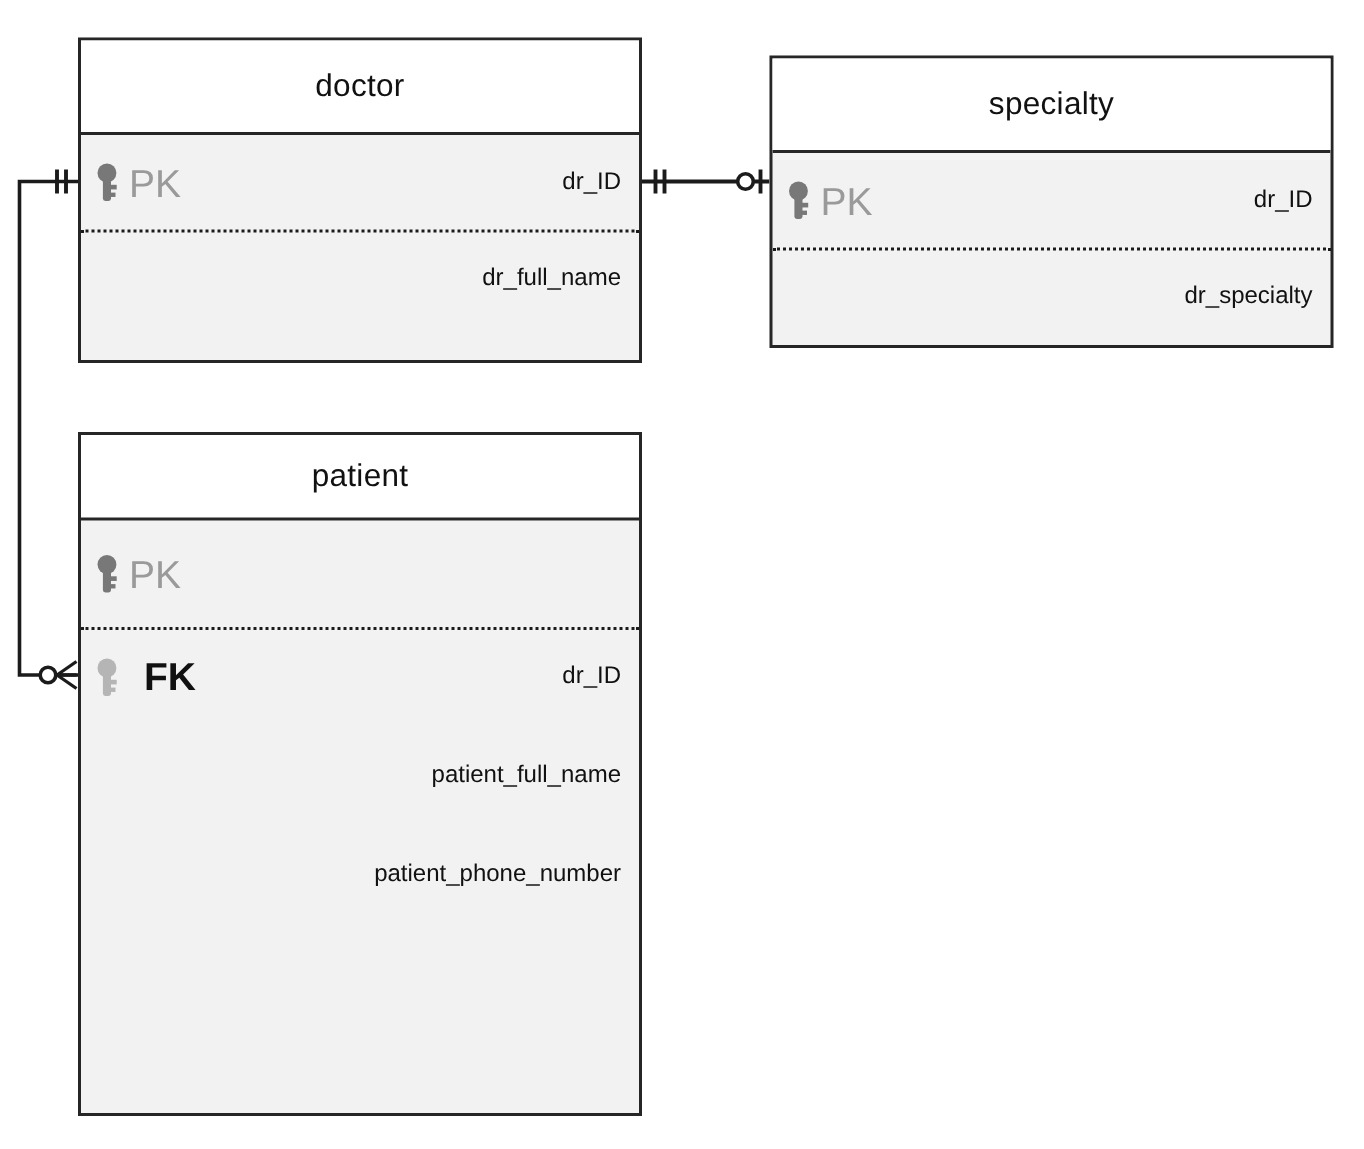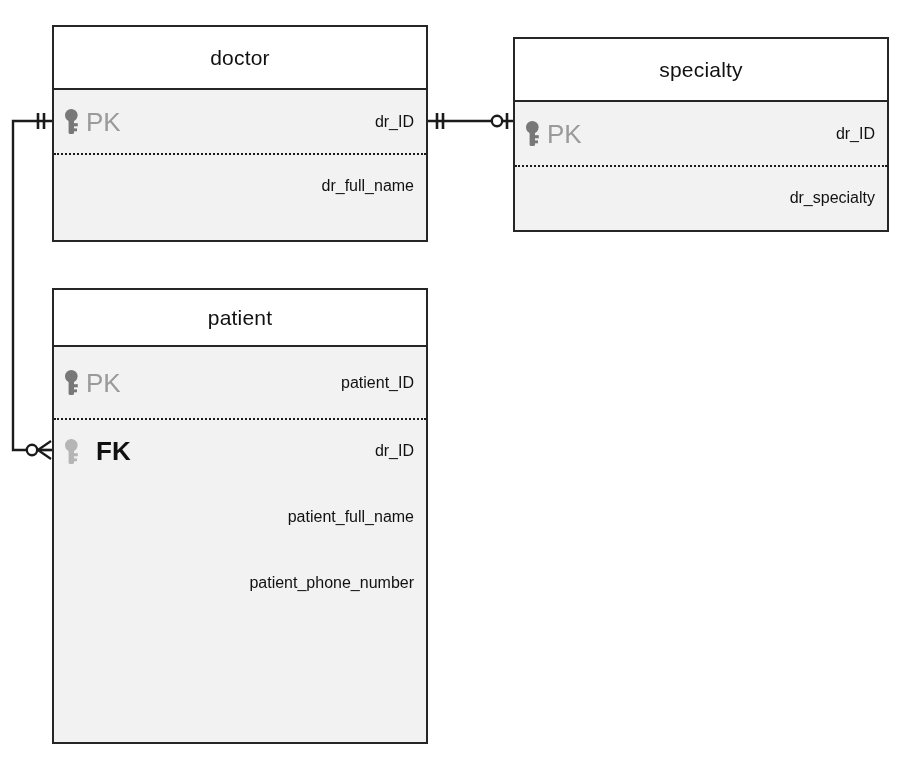--- a/index.html
+++ b/index.html
@@ -161,21 +161,20 @@
           <span>
             <svg class="key-icon" width="15" height="27" viewBox="0 0 15 27" aria-hidden="true">
               <circle cx="7.3" cy="7.3" r="6.3" fill="#787878"></circle>
               <rect x="4.6" y="10" width="5.4" height="16" rx="1.6" fill="#787878"></rect>
               <rect x="9.6" y="15.2" width="4.2" height="3.1" fill="#787878"></rect>
               <rect x="9.6" y="20.4" width="3.4" height="2.9" fill="#787878"></rect>
             </svg>
           </span>
           <span class="attr-keylabel keylabel-pk">PK</span>
         </span>
-        <span class="attr-name">patient_ID</span>
       </div>
 
       <div class="sep-dotted" style="top:71px;"></div>
 
       <div class="attr-row" style="height:66px;">
         <span class="attr-key">
           <span>
             <svg class="key-icon" width="15" height="27" viewBox="0 0 15 27" aria-hidden="true">
               <circle cx="7.3" cy="7.3" r="6.3" fill="#b5b5b5"></circle>
               <rect x="4.6" y="10" width="5.4" height="16" rx="1.6" fill="#b5b5b5"></rect>

